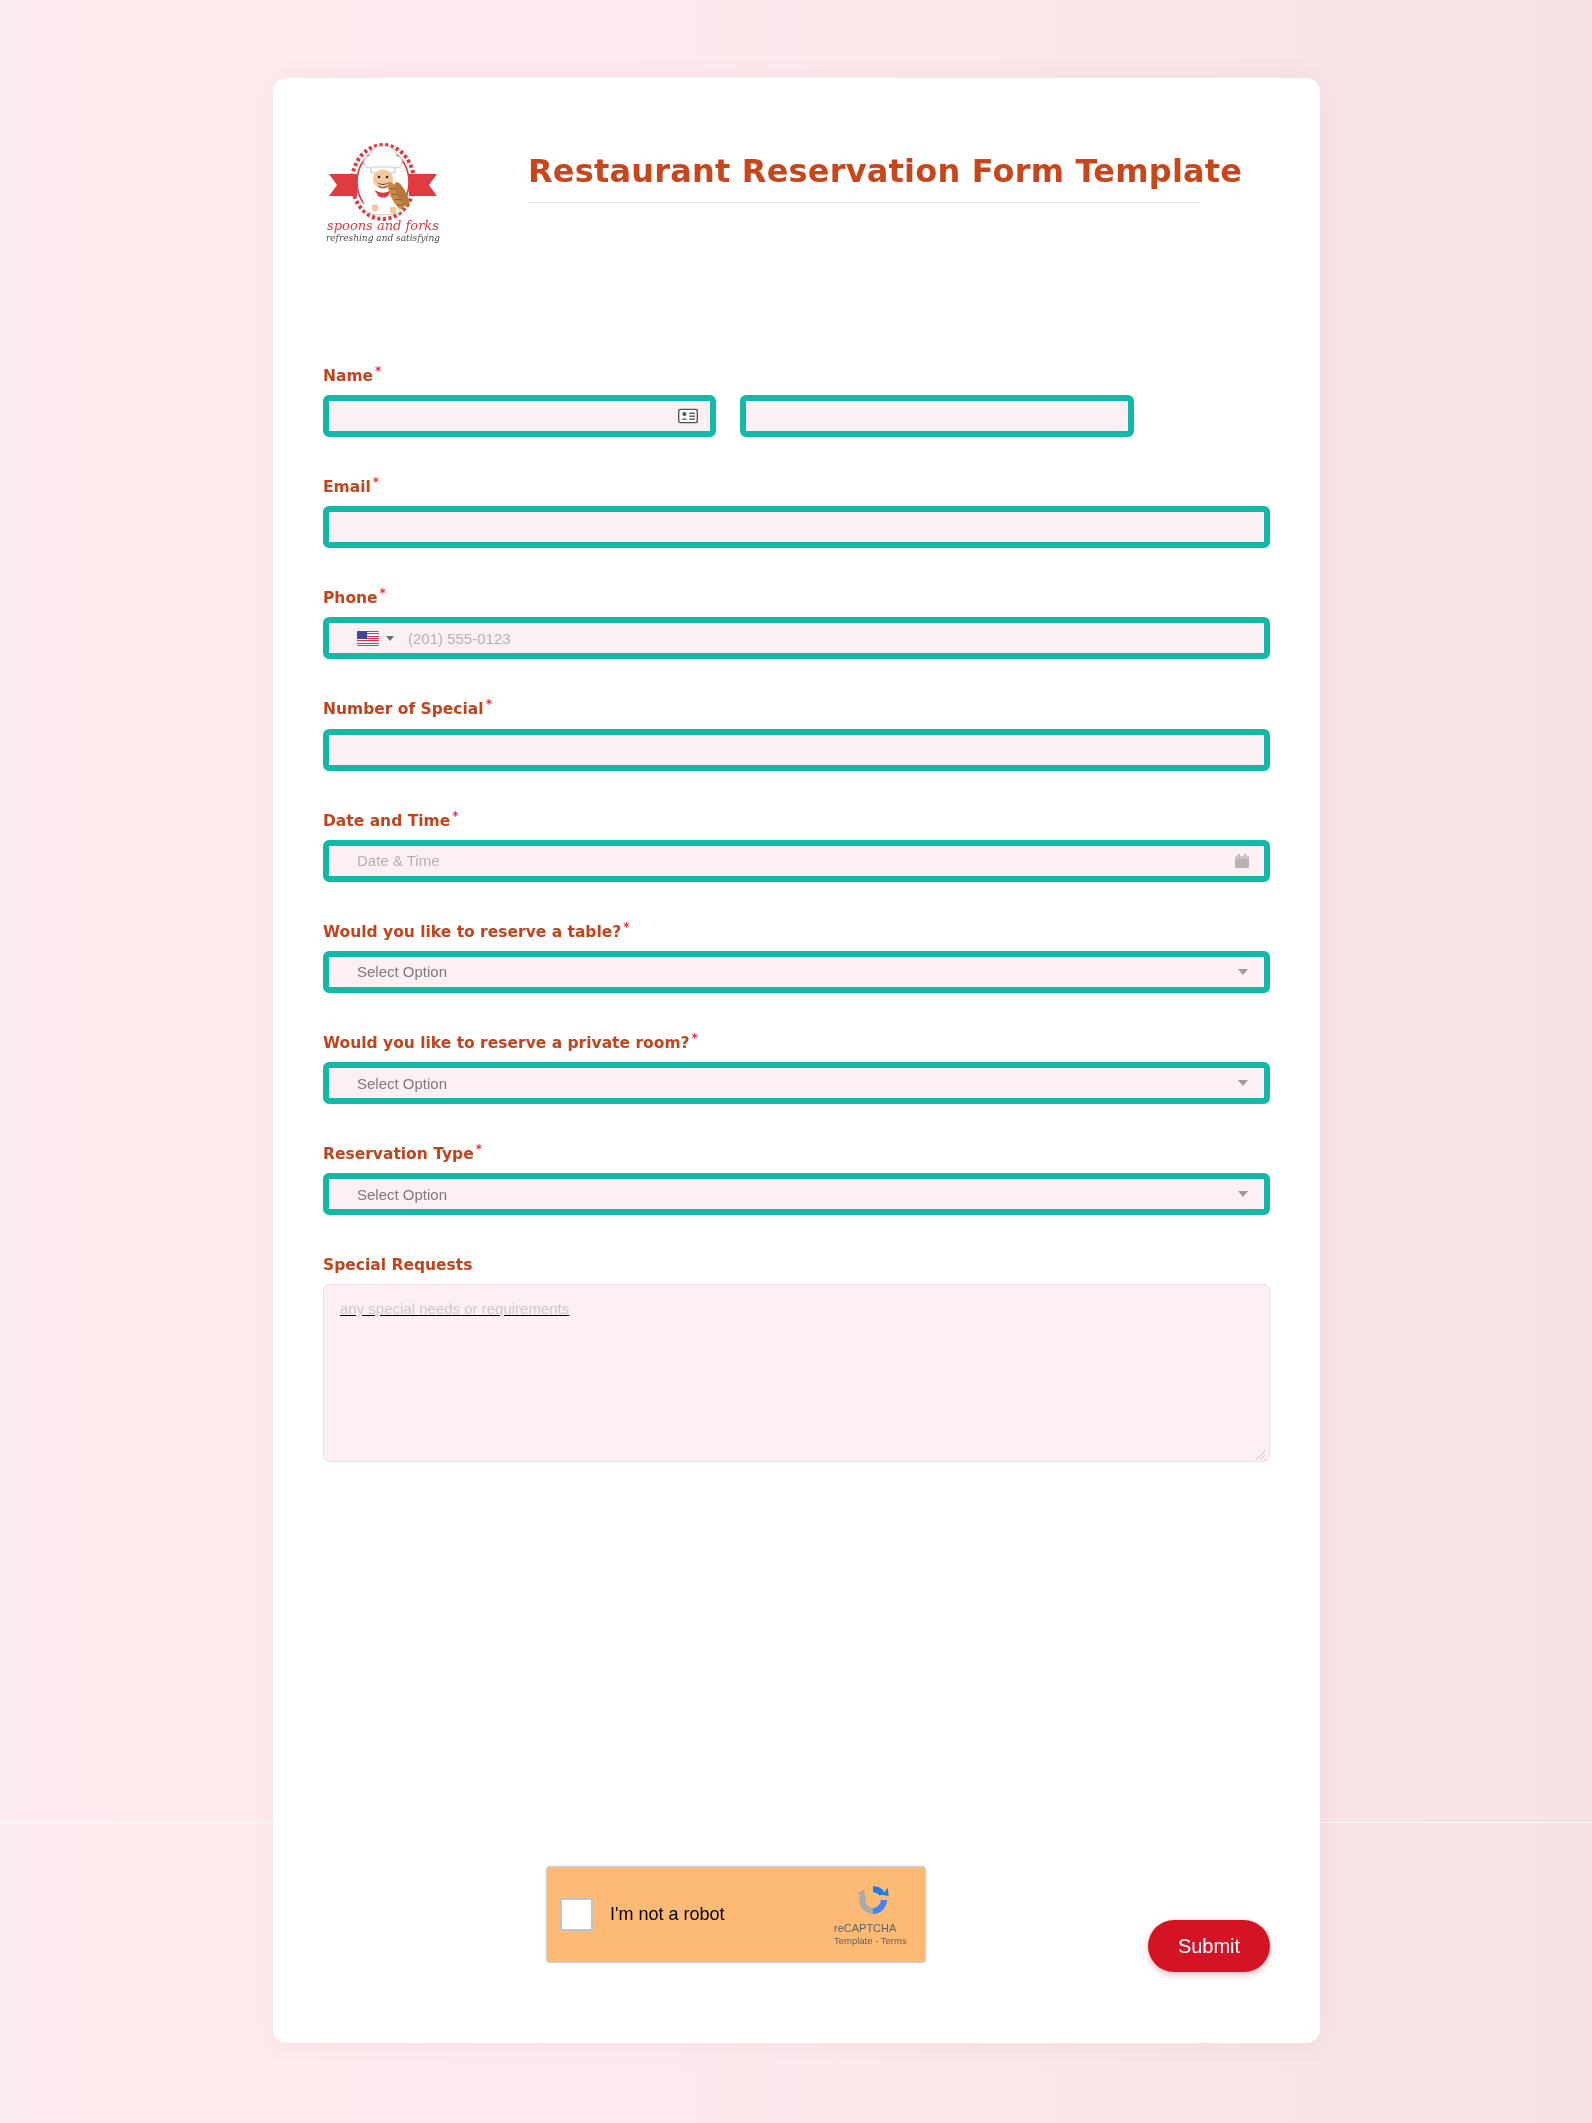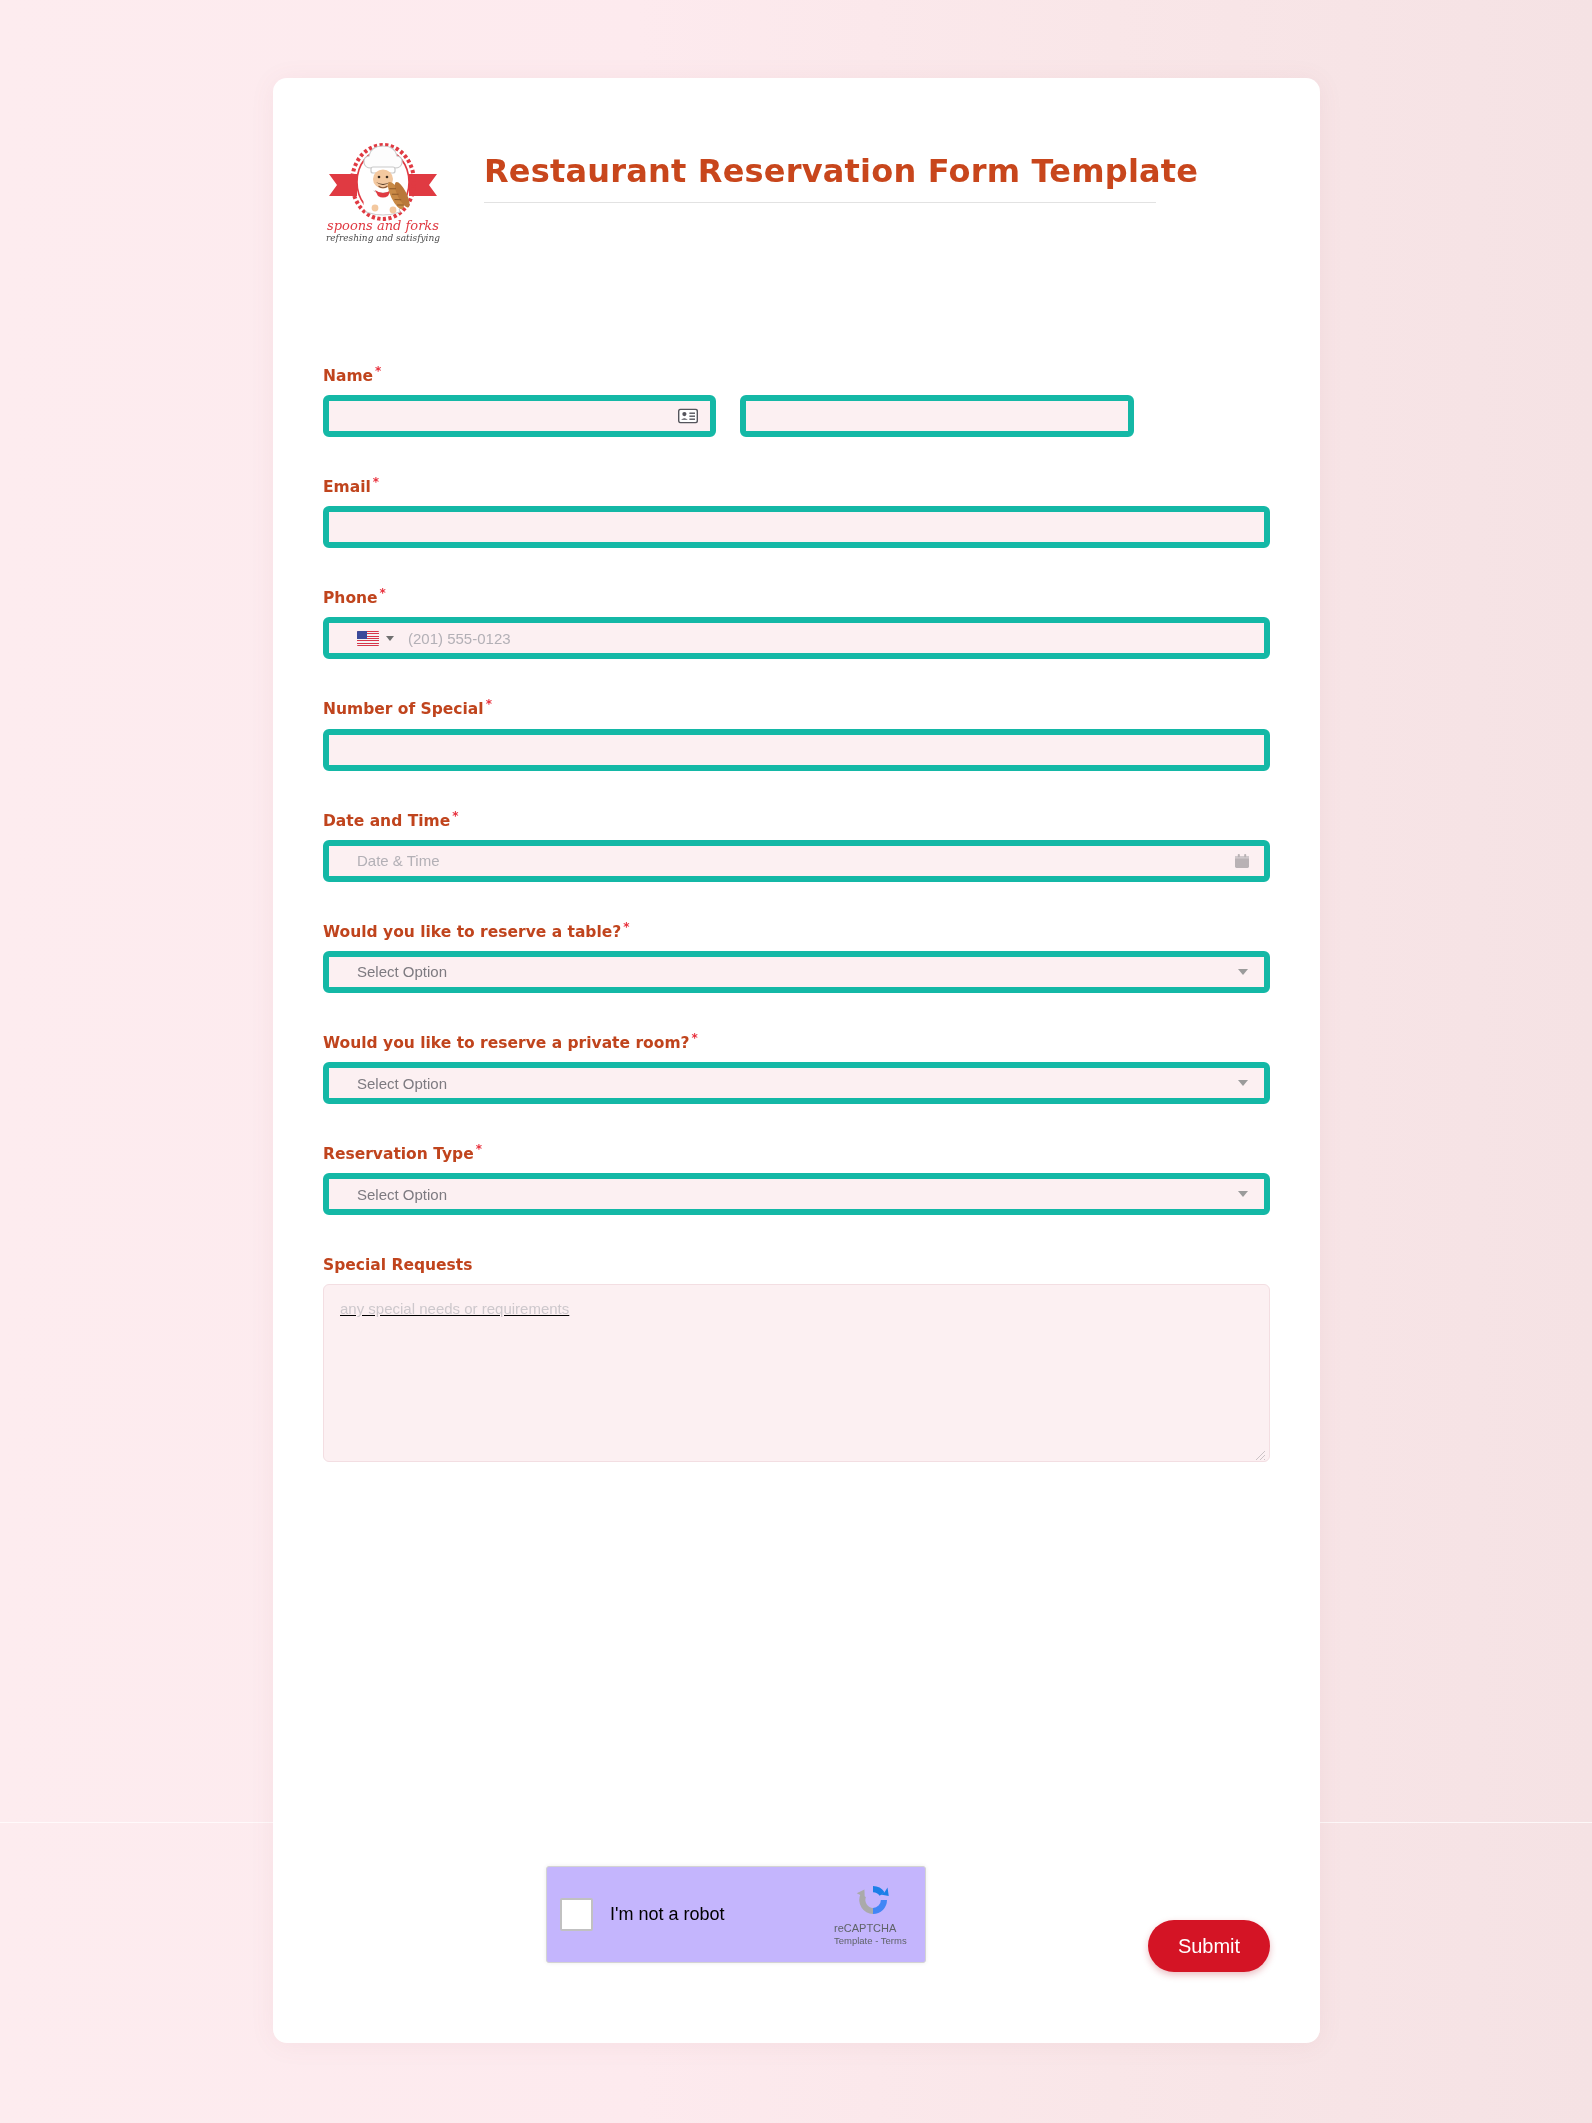--- a/index.html
+++ b/index.html
@@ -39,21 +39,21 @@
     padding: 50px 0 0 50px;
   }
   .logo {
     width: 120px; height: 110px;
     position: relative; flex: none;
     margin-top: 6px;
   }
   .logo svg { display:block; }
 
   .title-wrap {
-    margin-left: 41px;
+    margin-left: 85px;
     padding-top: 24px;
     width: 672px;
   }
   .form-title {
     color: #c8461c;
     font-size: 32px;
     font-weight: 700;
     letter-spacing: 0.2px;
     white-space: nowrap;
     font-family: "DejaVu Sans", sans-serif;
@@ -178,21 +178,21 @@
   }
 
   
   .captcha-wrap {
     position: absolute;
     left: 273px; top: 1788px;
     width: 500px;
   }
   .recaptcha {
     width: 380px; height: 97px;
-    background: #c4b5fd;
+    background: #fdba74;
     border: 1px solid #d3d3d3;
     border-radius: 3px;
     display:flex; align-items:center;
     padding: 0 13px;
     box-shadow: 0 0 4px rgba(0,0,0,0.08);
     position: relative;
   }
   .rc-check {
     width: 33px; height: 33px;
     border: 2px solid #c1c1c1;

